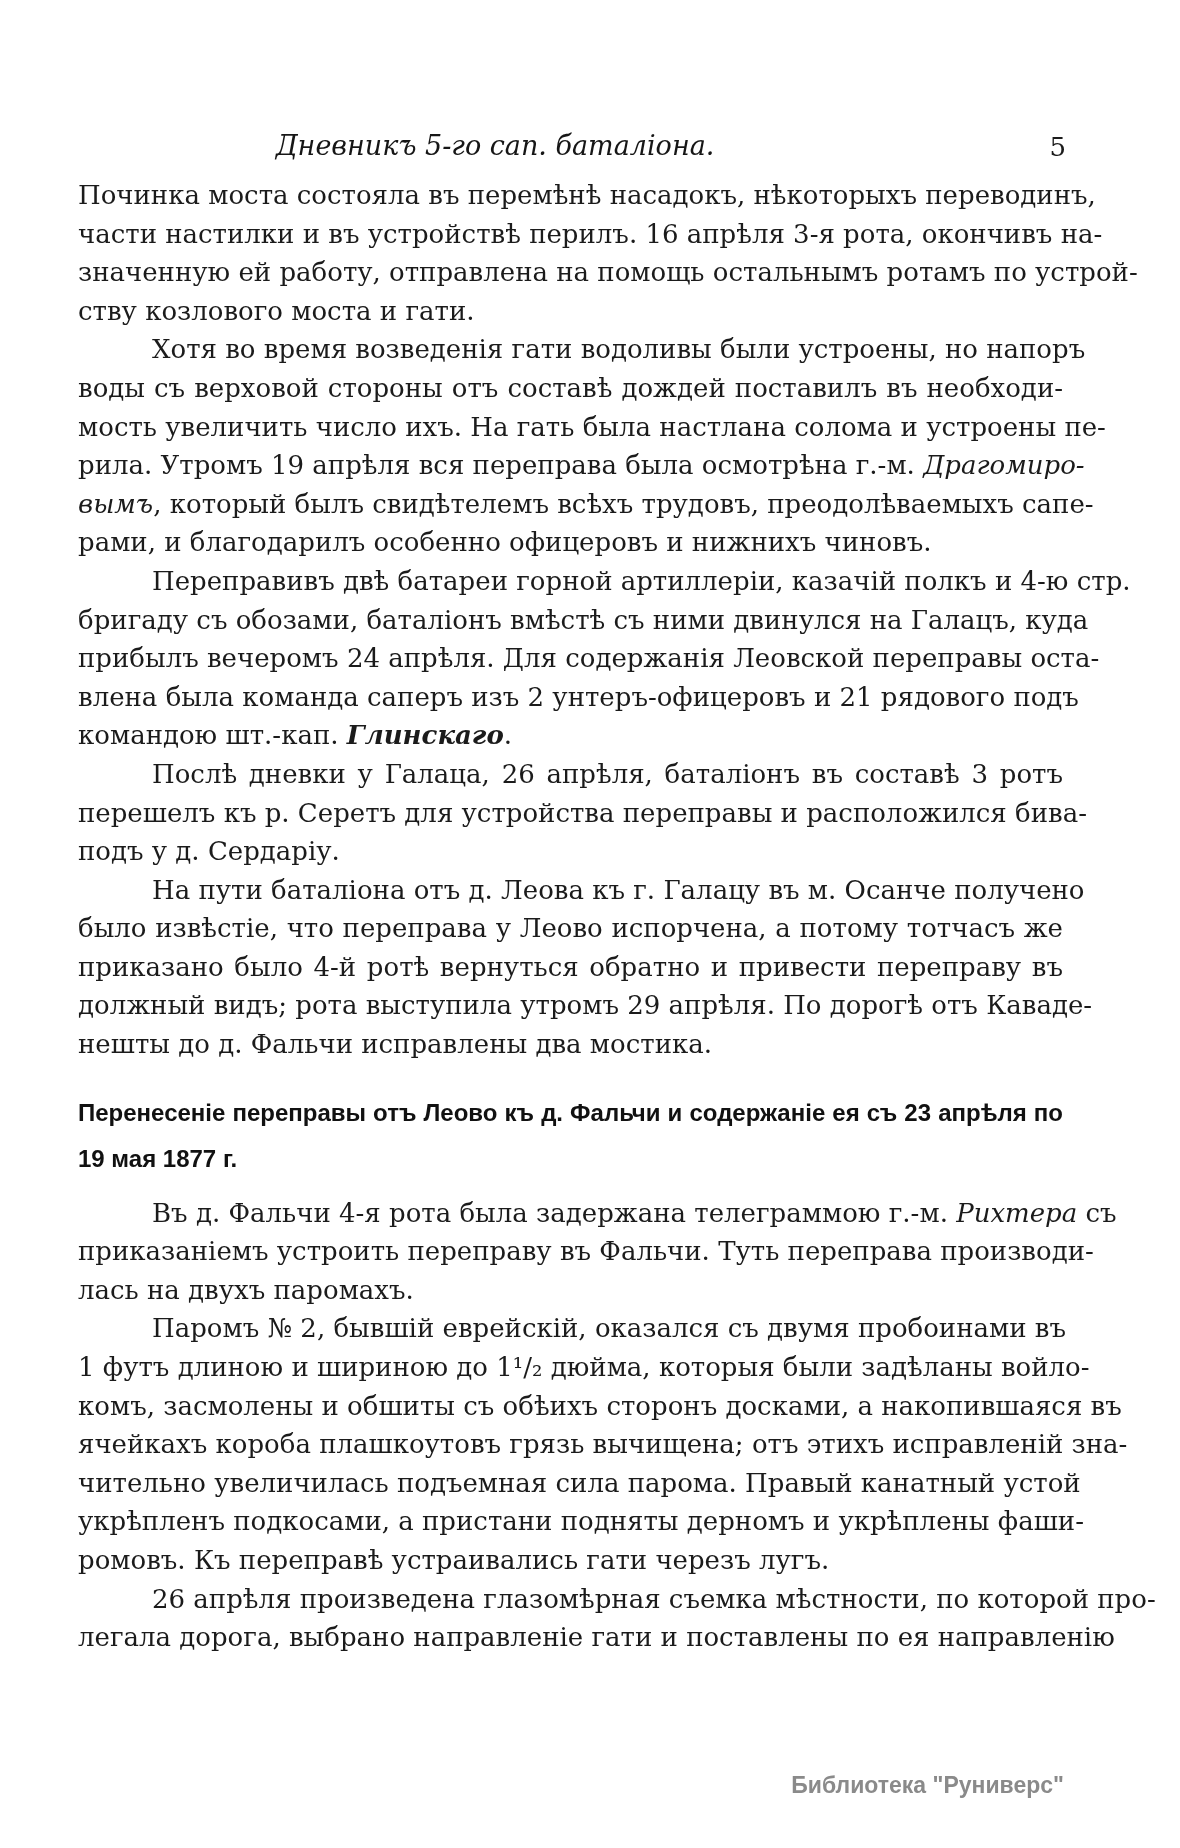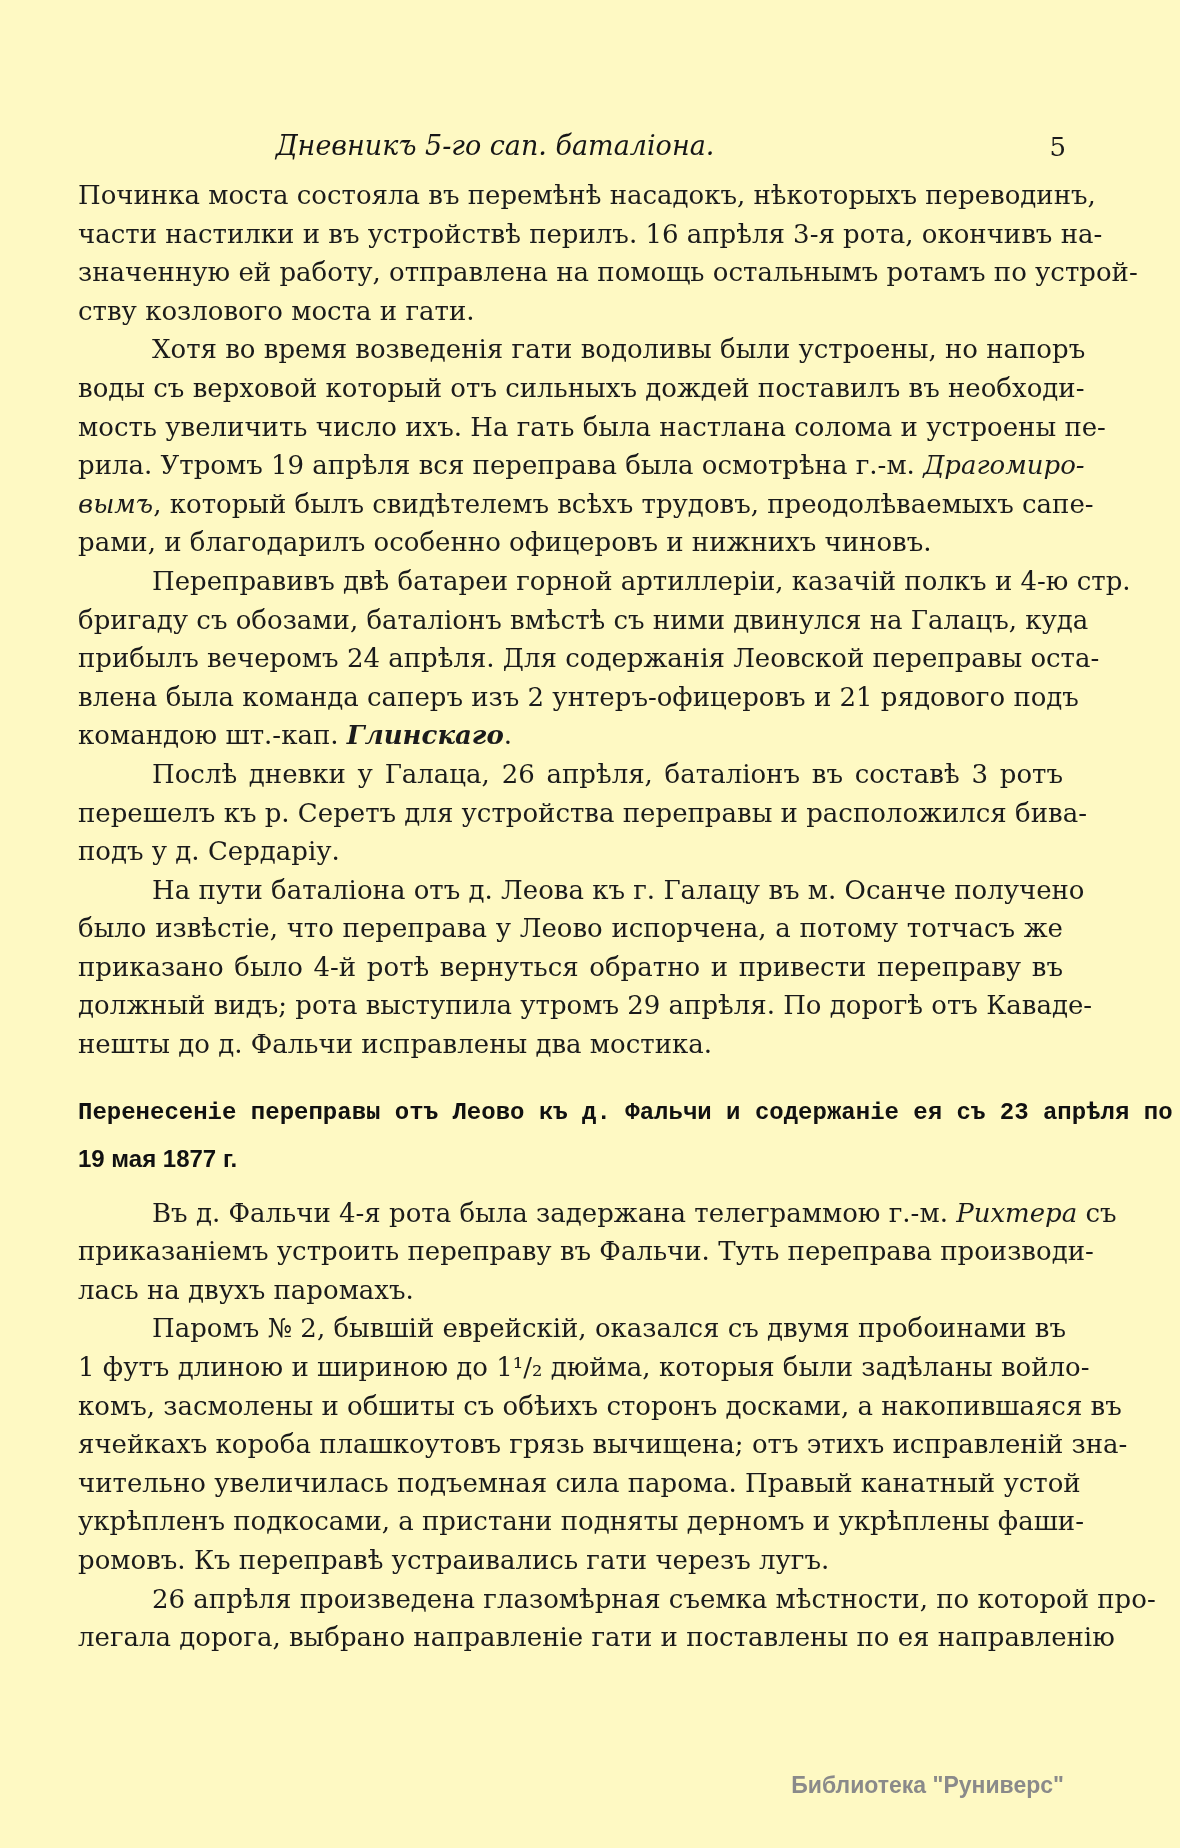--- a/index.html
+++ b/index.html
@@ -1,21 +1,21 @@
 <!DOCTYPE html>
 <html><head>
 <meta charset="utf-8">
 <style>
   html,body { margin:0; padding:0; background:#e8e8e8; }
   .page {
     position: relative;
     width: 1180px;
     height: 1848px;
     margin: 0 auto;
-    background: #fef9c3;
+    background: #ffffff;
     overflow: hidden;
     font-family: "DejaVu Serif", "Liberation Serif", serif;
     color: #1b1b1b;
   }
   
   .running-header { position: absolute; top: 130px; left: 95px; width: 985px; height: 40px; }
   .header-title {
     position: absolute; left: 400px; top: 0;
     transform: translateX(-50%);
     font-style: italic; font-size: 27px; white-space: nowrap; color: #161616;
@@ -28,21 +28,21 @@
   .line.last { text-align-last: left; }
   .line.indent { text-indent: 74px; }
   .it { font-style: italic; }
   .bi { font-style: italic; font-weight: bold; }
 
   .section-heading {
     margin: 26px 0 12px 0;
     font-family: "Liberation Sans", sans-serif;
     font-weight: bold; font-size: 24px; line-height: 46px; color: #111;
   }
-  .section-heading .h-line1 { text-align: justify; text-align-last: justify; white-space: nowrap; font-family: Liberation Mono, monospace; }
+  .section-heading .h-line1 { text-align: justify; text-align-last: justify; white-space: nowrap; }
   .section-heading .h-line2 { }
 
   .watermark {
     position: absolute; right: 116px; top: 1772px;
     font-family: "Liberation Sans", sans-serif;
     font-weight: bold; font-size: 23px; color: #8a8a8a; white-space: nowrap;
   }
 </style>
 </head>
 <body>
@@ -54,21 +54,21 @@
     <div class="page-number">5</div>
   </div>
 
   <div class="body-text">
     <div id="paras-before">
         <div class="line"><span>Починка моста состояла въ перемѣнѣ насадокъ, нѣкоторыхъ переводинъ,</span></div>
         <div class="line"><span>части настилки и въ устройствѣ перилъ. 16 апрѣля 3-я рота, окончивъ на-</span></div>
         <div class="line"><span>значенную ей работу, отправлена на помощь остальнымъ ротамъ по устрой-</span></div>
         <div class="line last"><span>ству козлового моста и гати.</span></div>
         <div class="line indent"><span>Хотя во время возведенія гати водоливы были устроены, но напоръ</span></div>
-        <div class="line"><span>воды съ верховой который отъ сильныхъ дождей поставилъ въ необходи-</span></div>
+        <div class="line"><span>воды съ верховой стороны отъ составѣ дождей поставилъ въ необходи-</span></div>
         <div class="line"><span>мость увеличить число ихъ. На гать была настлана солома и устроены пе-</span></div>
         <div class="line"><span>рила. Утромъ 19 апрѣля вся переправа была осмотрѣна г.-м. </span><span class="it">Драгомиро-</span></div>
         <div class="line"><span class="it">вымъ</span><span>, который былъ свидѣтелемъ всѣхъ трудовъ, преодолѣваемыхъ сапе-</span></div>
         <div class="line last"><span>рами, и благодарилъ особенно офицеровъ и нижнихъ чиновъ.</span></div>
         <div class="line indent"><span>Переправивъ двѣ батареи горной артиллеріи, казачій полкъ и 4-ю стр.</span></div>
         <div class="line"><span>бригаду съ обозами, баталіонъ вмѣстѣ съ ними двинулся на Галацъ, куда</span></div>
         <div class="line"><span>прибылъ вечеромъ 24 апрѣля. Для содержанія Леовской переправы оста-</span></div>
         <div class="line"><span>влена была команда саперъ изъ 2 унтеръ-офицеровъ и 21 рядового подъ</span></div>
         <div class="line last"><span>командою шт.-кап. </span><span class="bi">Глинскаго</span><span>.</span></div>
         <div class="line indent"><span>Послѣ дневки у Галаца, 26 апрѣля, баталіонъ въ составѣ 3 ротъ</span></div>

